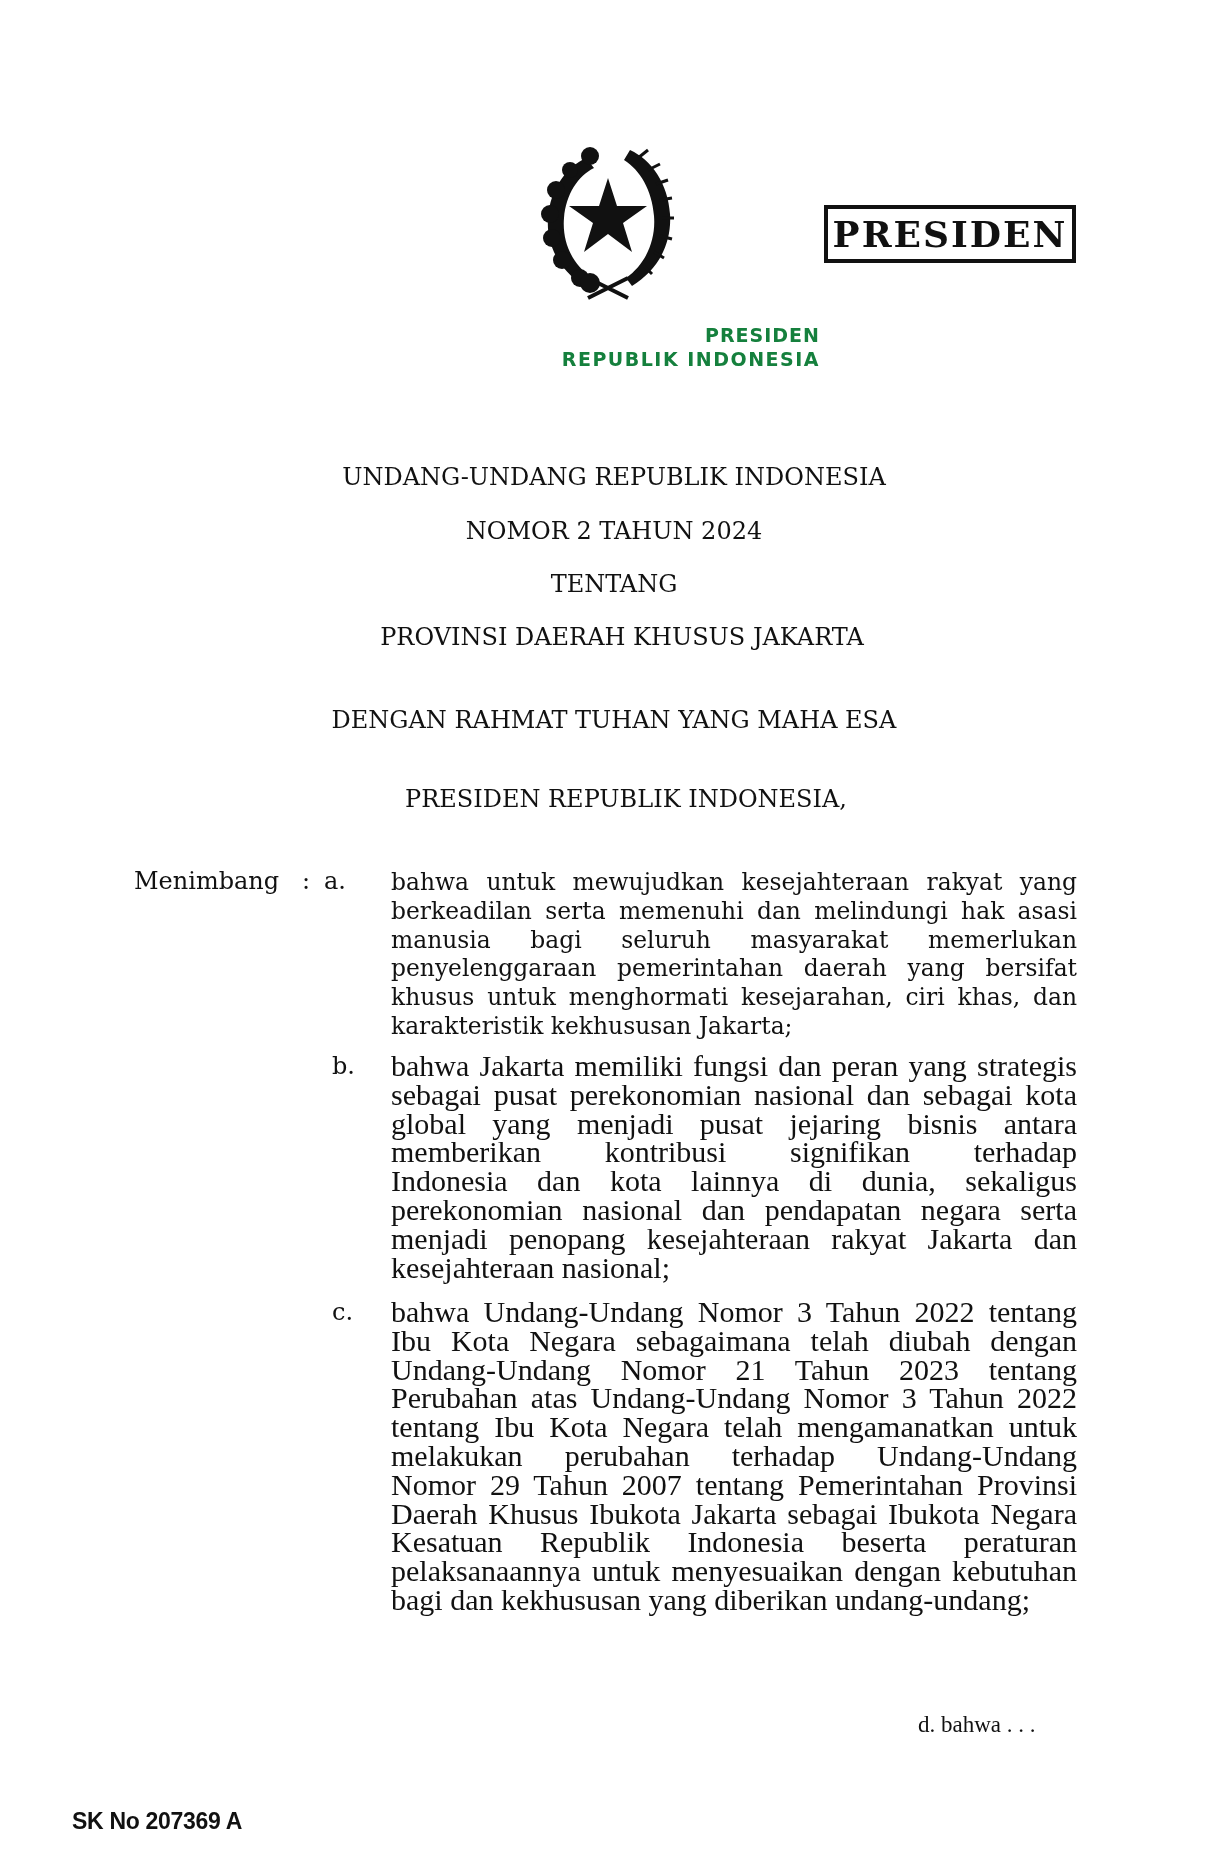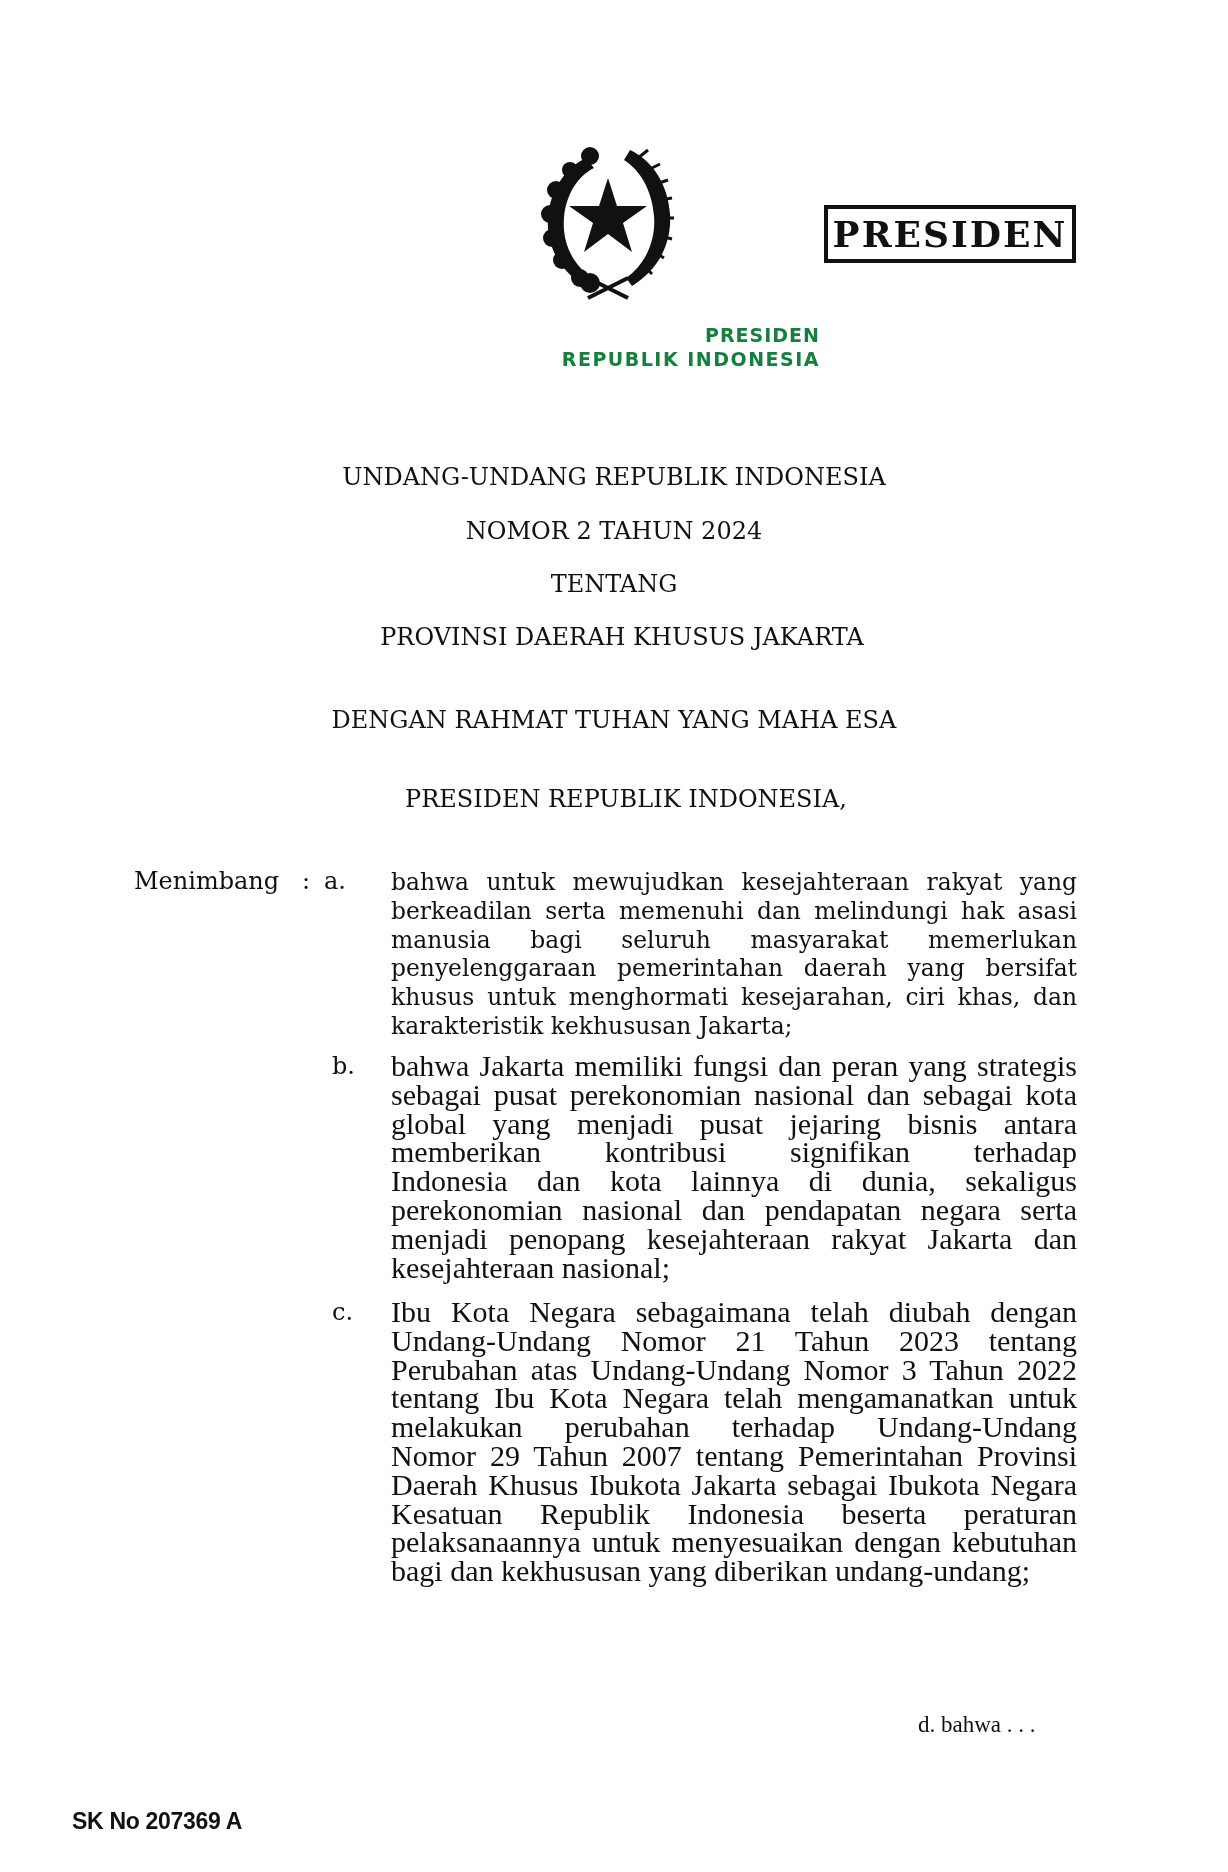--- a/index.html
+++ b/index.html
@@ -132,20 +132,21 @@
   <span class="ln">global yang menjadi pusat jejaring bisnis antara</span>
   <span class="ln">memberikan kontribusi signifikan terhadap</span>
   <span class="ln">Indonesia dan kota lainnya di dunia, sekaligus</span>
   <span class="ln">perekonomian nasional dan pendapatan negara serta</span>
   <span class="ln">menjadi penopang kesejahteraan rakyat Jakarta dan</span>
   <span class="ln last">kesejahteraan nasional;</span>
 </div>
 
 <div class="abs item-letter letter-c">c.</div>
 <div class="abs para para-c">
+  <span class="ln">bahwa Undang-Undang Nomor 3 Tahun 2022 tentang</span>
   <span class="ln">Ibu Kota Negara sebagaimana telah diubah dengan</span>
   <span class="ln">Undang-Undang Nomor 21 Tahun 2023 tentang</span>
   <span class="ln">Perubahan atas Undang-Undang Nomor 3 Tahun 2022</span>
   <span class="ln">tentang Ibu Kota Negara telah mengamanatkan untuk</span>
   <span class="ln">melakukan perubahan terhadap Undang-Undang</span>
   <span class="ln">Nomor 29 Tahun 2007 tentang Pemerintahan Provinsi</span>
   <span class="ln">Daerah Khusus Ibukota Jakarta sebagai Ibukota Negara</span>
   <span class="ln">Kesatuan Republik Indonesia beserta peraturan</span>
   <span class="ln">pelaksanaannya untuk menyesuaikan dengan kebutuhan</span>
   <span class="ln last">bagi dan kekhususan yang diberikan undang-undang;</span>

